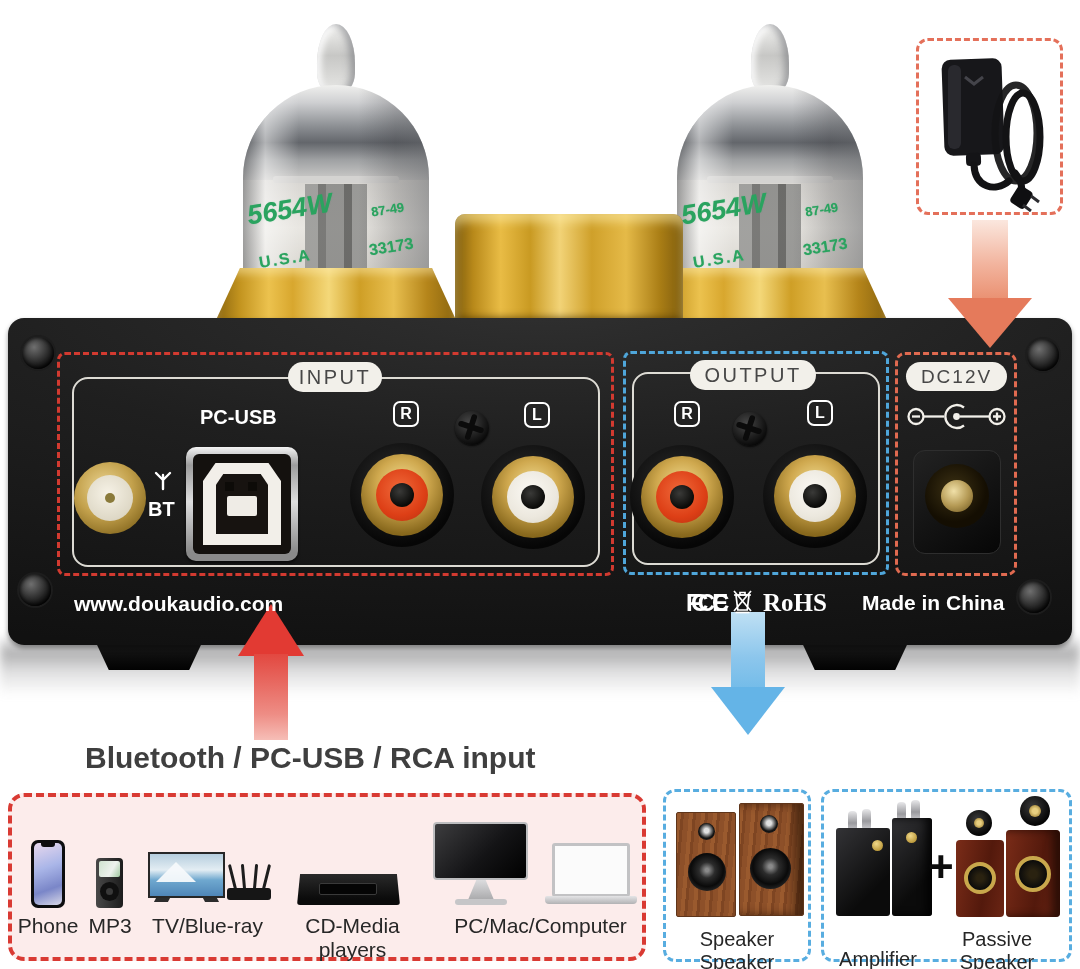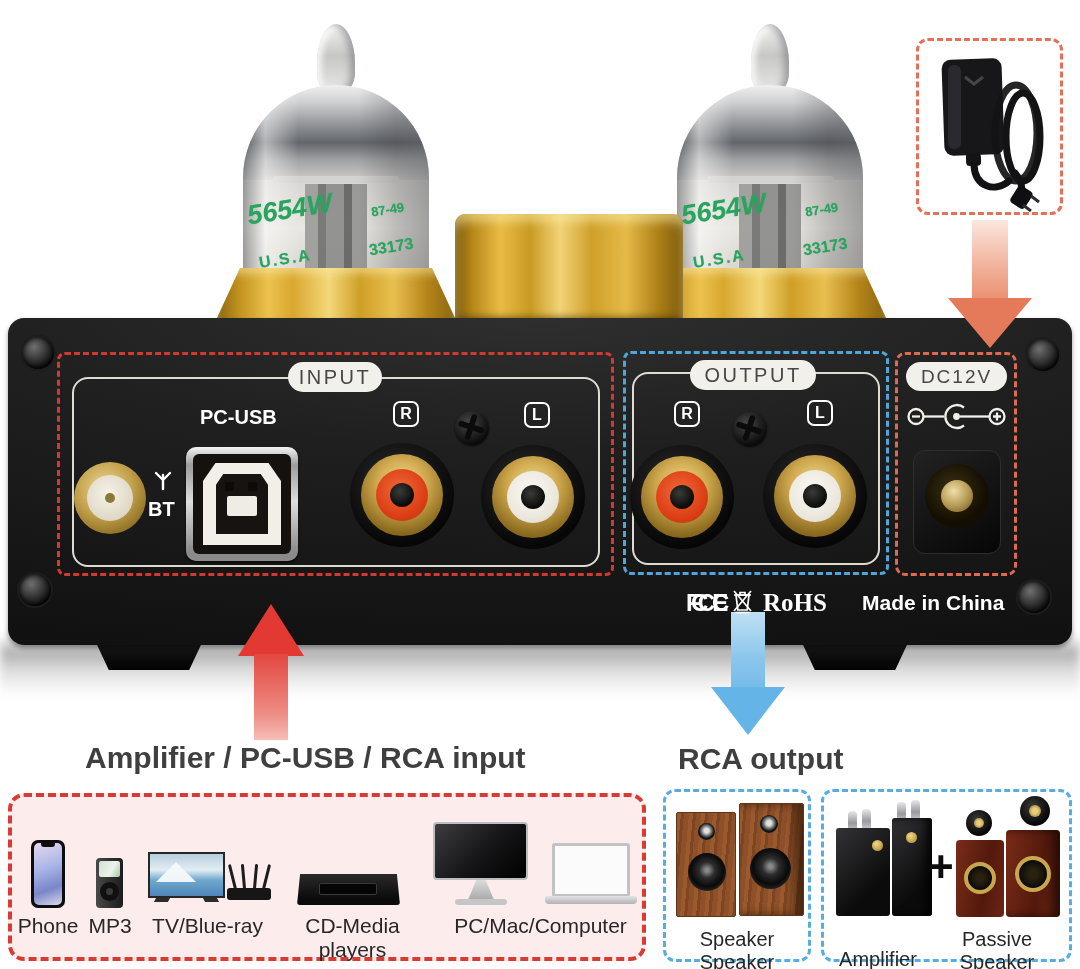--- a/index.html
+++ b/index.html
@@ -303,39 +303,39 @@
         <path d="M87 13.5 H95 M91 9.5 V17.5"></path>
     </g>
     <circle cx="50.5" cy="13.5" r="3.4" fill="#f2f0ea"></circle>
   </svg>
   <div class="dc-jack" style="z-index:5;">
     <div class="dc-hole">
       <div class="dc-pin"></div>
     </div>
   </div>
 
+  <div class="wlabel" style="left:74px;top:592px;font-size:21px;z-index:5;">www.doukaudio.com</div>
   <div class="wlabel" style="left:644px;top:589px;font-size:24px;letter-spacing:4px;z-index:5;margin-left:47px;">CE</div>
   <div class="wlabel" style="left:686px;top:589px;font-size:24px;letter-spacing:-3px;z-index:5;">FCC</div>
   <svg style="left:731px;top:587px;z-index:5;" width="23" height="28" viewBox="0 0 23 28">
     <g stroke="#fff" stroke-width="1.7" fill="none">
       <path d="M5 8 L18 8 L16.2 23 L6.8 23 Z"></path>
       <path d="M3 8 H20 M9 8 V5.5 H14 V8"></path>
       <path d="M4.5 25.5 H18.5"></path>
       <path d="M3 4 L20 24 M20 4 L3 24"></path>
     </g>
   </svg>
   <div class="wlabel" style="left:763px;top:589px;font-size:25px;font-family:'Liberation Serif',serif;z-index:5;">RoHS</div>
   <div class="wlabel" style="left:862px;top:591px;font-size:21px;z-index:5;">Made in China</div>
 
   <div class="red-head arrow-head-up"></div>
   <div class="red-body"></div>
   <div class="blue-body"></div>
   <div class="blue-head arrow-head-down"></div>
-  <div class="callout" style="left:85px;top:741px;">Amplifier / PC-USB / RCA input</div>
-  <div class="callout" style="left:678px;top:742px;">RCA output</div>
+  <div class="callout" style="left:85px;top:741px;">Bluetooth / PC-USB / RCA input</div>
 
   <div class="src-box"></div>
 
   <div class="phone">
     <div class="phone-screen"></div>
     <div class="phone-notch"></div>
   </div>
   <div class="mp3">
     <div class="mp3-screen"></div>
     <div class="mp3-wheel"></div>

